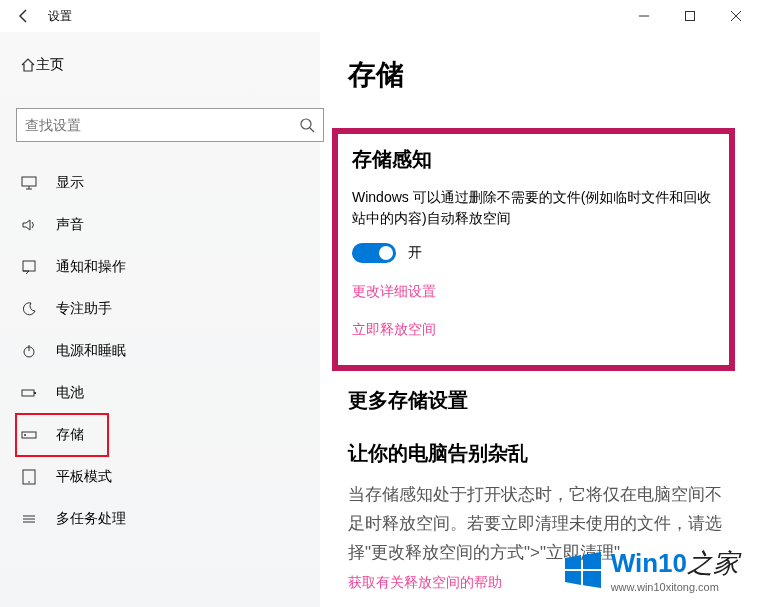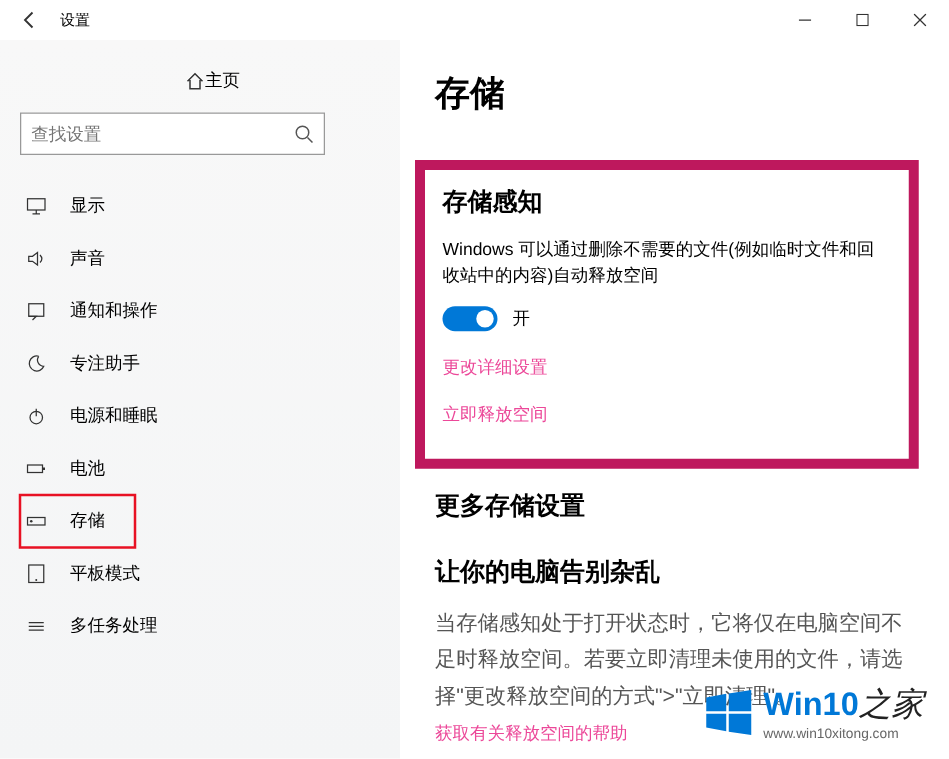--- a/index.html
+++ b/index.html
@@ -53,32 +53,32 @@
     .sidebar {
       width: 320px;
       padding: 16px 0 0 16px;
       background: linear-gradient(to bottom, #f8f8f8, #f4f5f6);
     }
     .home-row {
       display: flex;
       align-items: center;
       padding: 8px 0 16px 4px;
       gap: 0;
-      justify-content: center;
     }
     .home-row .lbl { font-size: 14px; }
     .search-box {
-      width: 244px;
+      width: 308px;
       height: 34px;
       border: 1px solid #999;
       background: #fff;
       display: flex;
       align-items: center;
       padding: 0 8px;
       margin-bottom: 20px;
+      margin-top: 18px;
     }
     .search-box input {
       flex: 1;
       border: none;
       outline: none;
       font-size: 14px;
       background: transparent;
       font-family: inherit;
     }
     .cat-header {
@@ -149,21 +149,21 @@
       border-radius: 50%;
       background: #fff;
     }
     .link {
       color: #ec4899;
       font-size: 14px;
       margin-bottom: 20px;
       display: block;
     }
     .section-box {
-      border: 8px solid #be185d;
+      border: 6px solid #be185d;
       padding: 12px 14px 26px 14px;
       margin-bottom: 16px;
       margin-left: -16px;
       margin-top: -4px;
     }
     .more-section { margin-top: 16px; }
     .junk-section { margin-top: 26px; }
     .junk-desc {
       font-size: 17px;
       color: #555;

